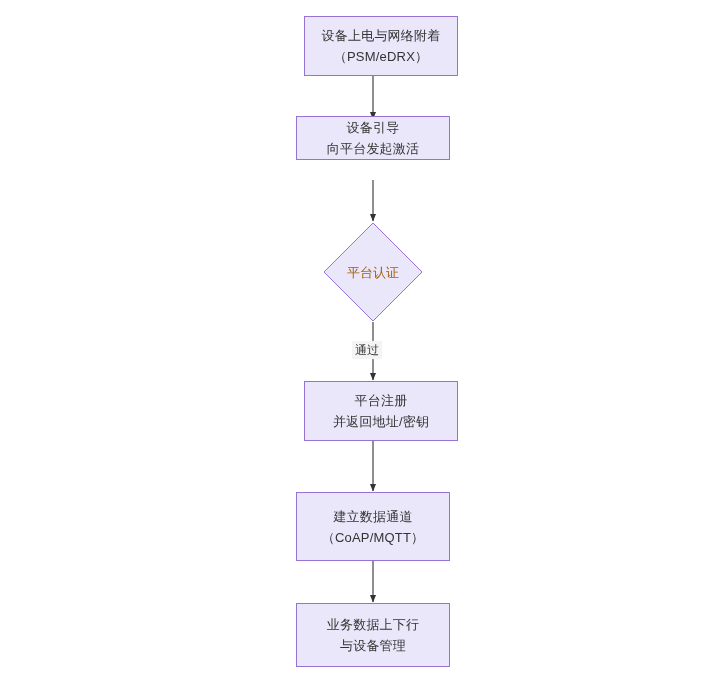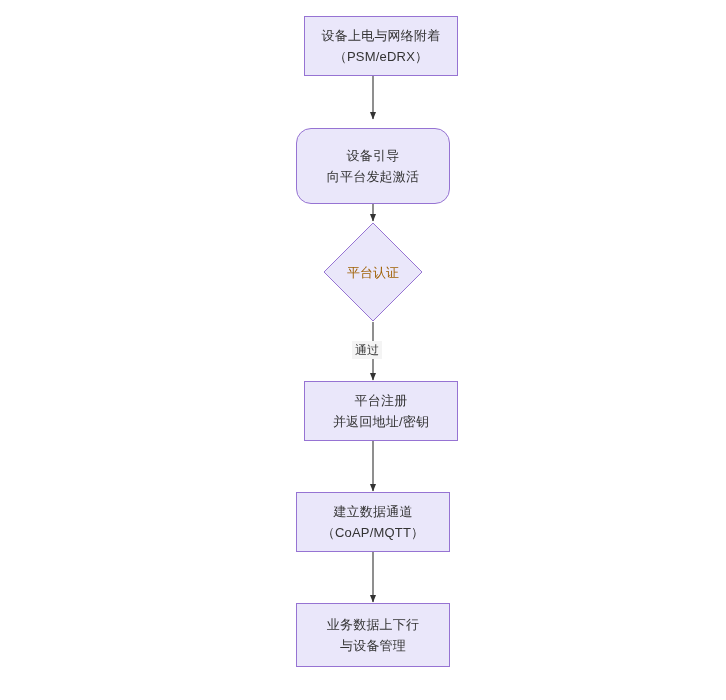--- a/index.html
+++ b/index.html
@@ -38,23 +38,23 @@
     line-height: 21px;
     color: #333333;
     text-align: center;
     white-space: pre-line;
     letter-spacing: 0.2px;
   }
 
   .rect-node { width: 154px; }
 
   .n1 { left: 296px; top: 16px;  height: 60px; margin-left: 8px; }
-  .n2 { left: 296px; top: 128px; height: 76px; border-radius: 15px; }
+  .n2 { left: 296px; top: 116px; height: 44px; }
   .n4 { left: 304px; top: 381px; height: 60px; }
-  .n5 { left: 296px; top: 492px; height: 60px; }
+  .n5 { left: 296px; top: 492px; height: 69px; }
   .n6 { left: 296px; top: 603px; height: 64px; }
 
   
   .diamond-wrap {
     position: absolute;
     left: 323px;
     top: 222px;
     width: 100px;
     height: 100px;
   }

